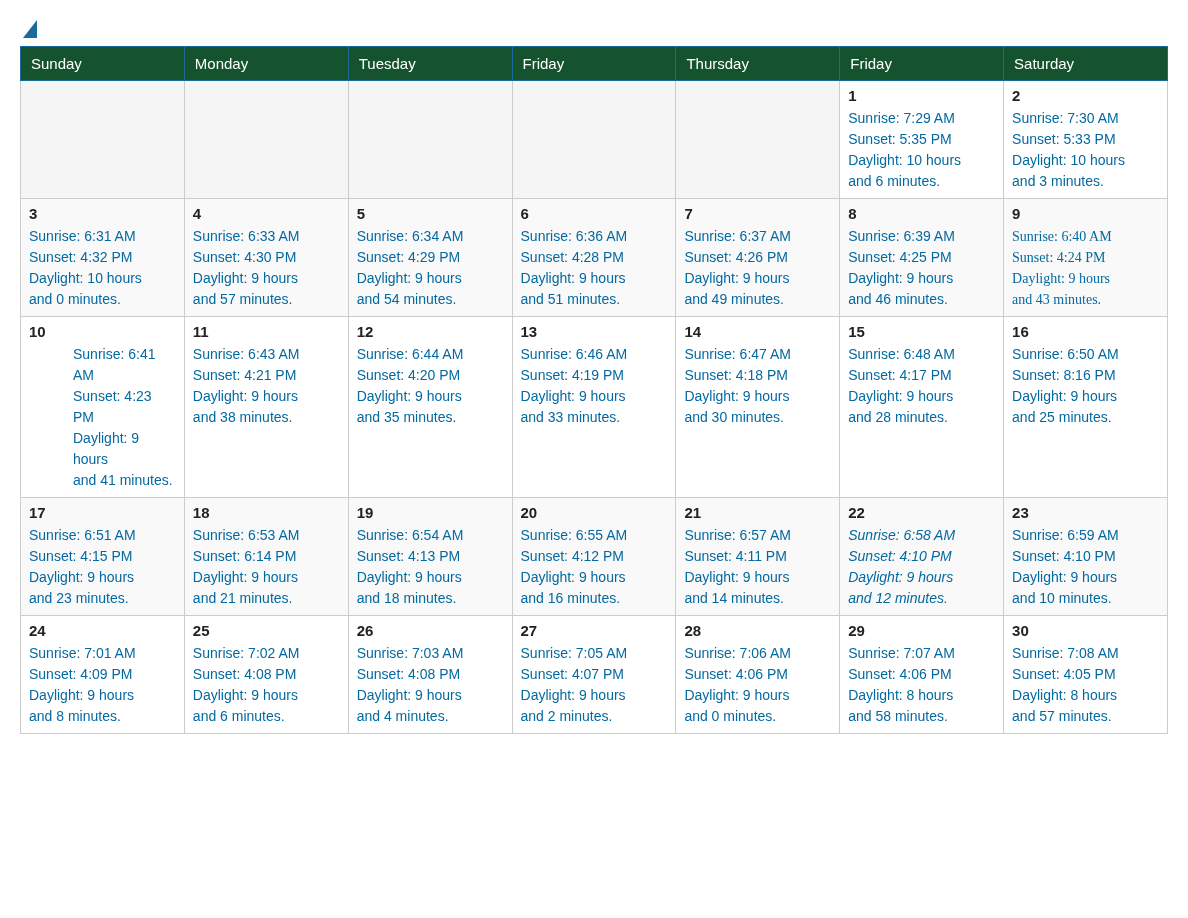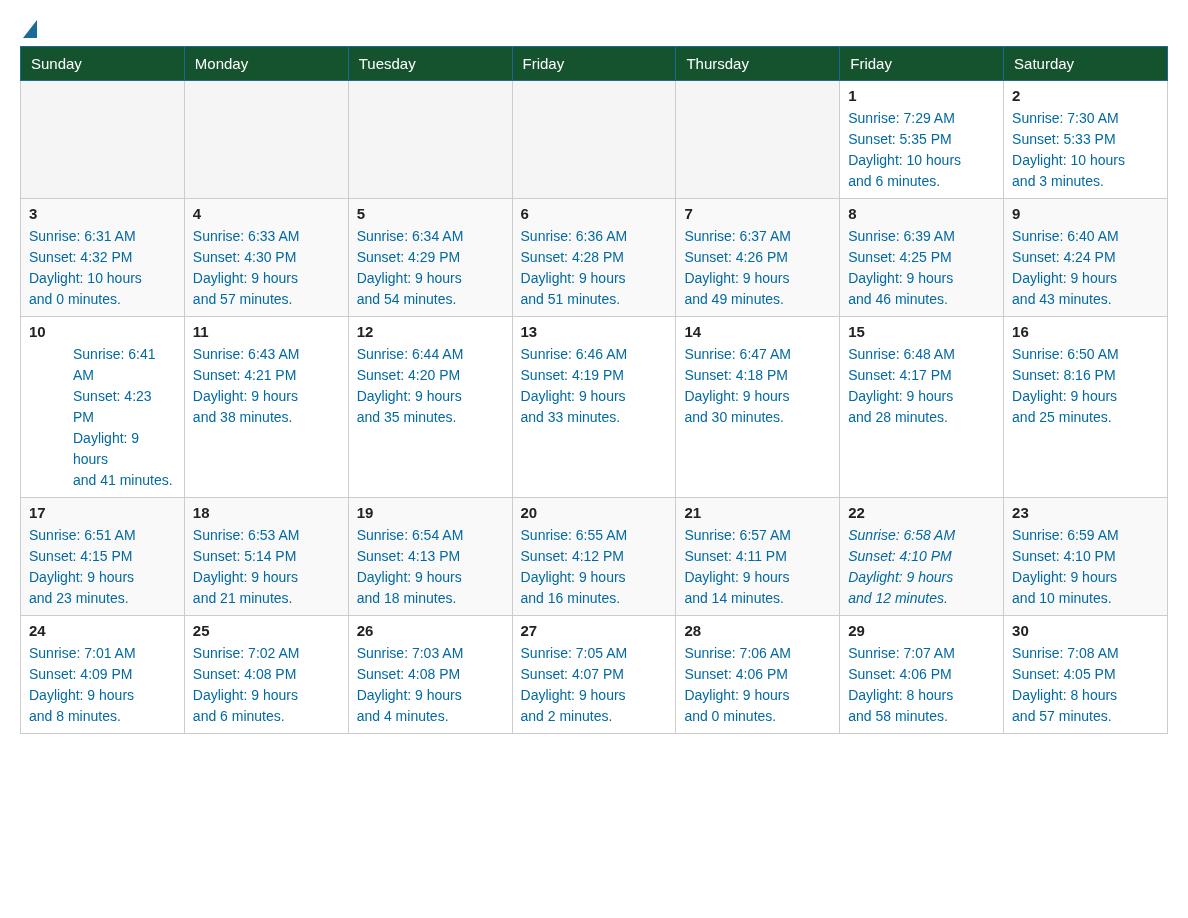--- a/index.html
+++ b/index.html
@@ -188,21 +188,21 @@
         </td>
         <td>
           <div class="day-number">8</div>
           <div class="day-info" style="white-space: pre-line;">Sunrise: 6:39 AM
 Sunset: 4:25 PM
 Daylight: 9 hours
 and 46 minutes.</div>
         </td>
         <td>
           <div class="day-number">9</div>
-          <div class="day-info" style="white-space: pre-line;">Sunrise: 6:40 AM
+          <div class="day-info" style="white-space: pre-line; font-family: Liberation Serif, serif;">Sunrise: 6:40 AM
 Sunset: 4:24 PM
 Daylight: 9 hours
 and 43 minutes.</div>
         </td>
       </tr>
       <tr>
         <td>
           <div class="day-number">10</div>
           <div class="day-info" style="white-space: pre-line; margin-left: 44px;">Sunrise: 6:41 AM
 Sunset: 4:23 PM
@@ -256,21 +256,21 @@
         <td>
           <div class="day-number">17</div>
           <div class="day-info" style="white-space: pre-line;">Sunrise: 6:51 AM
 Sunset: 4:15 PM
 Daylight: 9 hours
 and 23 minutes.</div>
         </td>
         <td>
           <div class="day-number">18</div>
           <div class="day-info" style="white-space: pre-line;">Sunrise: 6:53 AM
-Sunset: 5:14 PM
+Sunset: 6:14 PM
 Daylight: 9 hours
 and 21 minutes.</div>
         </td>
         <td>
           <div class="day-number">19</div>
           <div class="day-info" style="white-space: pre-line;">Sunrise: 6:54 AM
 Sunset: 4:13 PM
 Daylight: 9 hours
 and 18 minutes.</div>
         </td>

